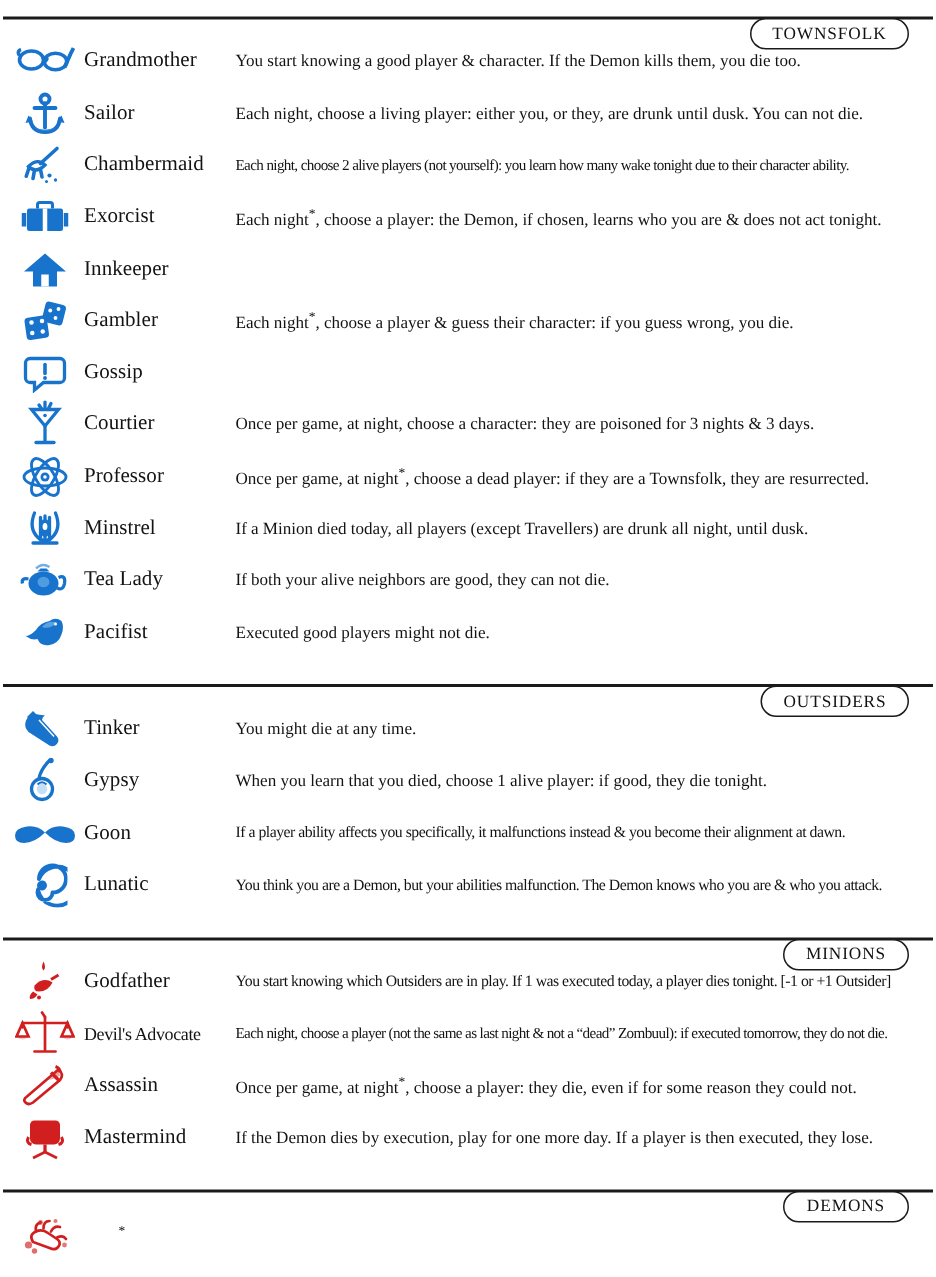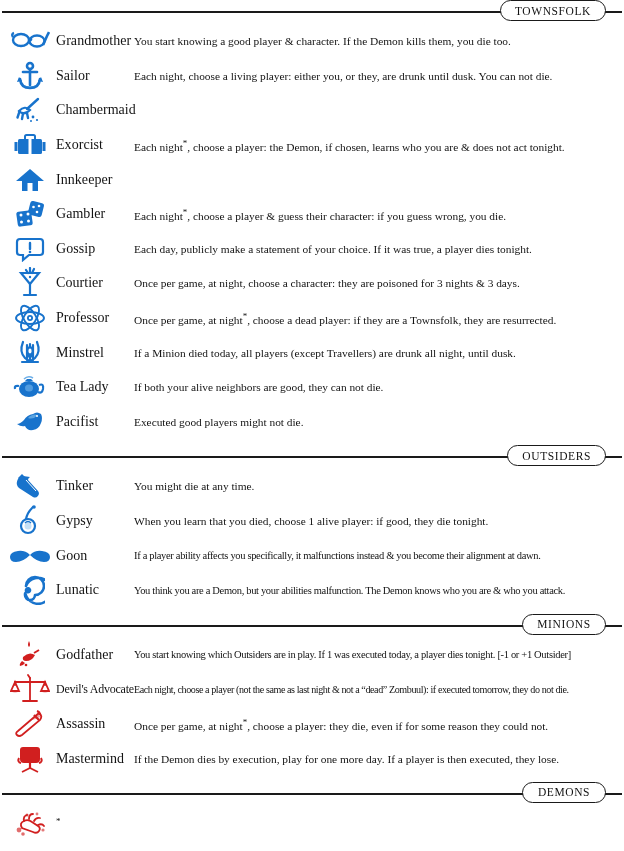--- a/index.html
+++ b/index.html
@@ -33,21 +33,21 @@
   .section-head .rule {
     position: absolute;
     left: 2px;
     right: 2px;
     top: 11px;
     height: 2px;
     background: #1a1a1a;
   }
   .section-head .pill {
     position: absolute;
-    top: 0px;
+    top: 12px;
     right: 18px;
     height: 21px;
     min-width: 84px;
     padding: 0 14px;
     box-sizing: border-box;
     border: 1.4px solid #1a1a1a;
     border-radius: 11px;
     background: #ffffff;
     display: flex;
     align-items: center;
@@ -89,20 +89,21 @@
     letter-spacing: 0.05px;
   }
   .name-cell.narrow { font-size: 12px; letter-spacing: -0.25px; }
 
   .ability-cell {
     flex: 1;
     font-size: 11.4px;
     color: #131313;
     white-space: nowrap;
     letter-spacing: -0.02px;
+    margin-left: 23px;
   }
   .ability-cell.sm { font-size: 10.5px; letter-spacing: -0.33px; }
   .ability-cell.xs { font-size: 10.1px; letter-spacing: -0.42px; }
 
   .star {
     font-size: 9px;
     vertical-align: super;
     letter-spacing: 0;
   }
 
@@ -165,20 +166,21 @@
               <path d="M5.5 16.5 l-2 6"></path>
               <path d="M9 18.5 l-1 5.5"></path>
               <path d="M13 18 l1 5"></path>
             </g>
             <circle cx="19" cy="22" r="1.4" fill="#1873CC"></circle>
             <circle cx="23" cy="25" r="1.1" fill="#1873CC"></circle>
             <circle cx="17" cy="26" r="1" fill="#1873CC"></circle>
           </svg>
       </div>
       <div class="name-cell">Chambermaid</div>
+      <div class="ability-cell xs">Each night, choose 2 alive players (not yourself): you learn how many wake tonight due to their character ability.</div>
     </div>
 
     <div class="row">
       <div class="icon-cell">
         <svg width="34" height="26" viewBox="0 0 34 26">
             <rect x="5" y="7" width="24" height="15" rx="1.5" fill="#1873CC"></rect>
             <path d="M12 7 V4.5 a1.5 1.5 0 0 1 1.5 -1.5 h7 a1.5 1.5 0 0 1 1.5 1.5 V7" fill="none" stroke="#1873CC" stroke-width="2"></path>
             <rect x="1.5" y="10" width="3" height="9" fill="#1873CC"></rect>
             <rect x="29.5" y="10" width="3" height="9" fill="#1873CC"></rect>
             <rect x="15.5" y="7" width="3" height="15" fill="#ffffff"></rect>
@@ -222,21 +224,20 @@
 
     <div class="row">
       <div class="icon-cell">
         <svg width="32" height="26" viewBox="0 0 32 26">
             <path d="M6 3 h20 a3 3 0 0 1 3 3 v10 a3 3 0 0 1 -3 3 h-11 l-6 5 v-5 h-3 a3 3 0 0 1 -3 -3 v-10 a3 3 0 0 1 3 -3z" fill="none" stroke="#1873CC" stroke-width="2.2"></path>
             <path d="M16 7 v6" stroke="#1873CC" stroke-width="2.4" stroke-linecap="round"></path>
             <circle cx="16" cy="16" r="1.3" fill="#1873CC"></circle>
           </svg>
       </div>
       <div class="name-cell">Gossip</div>
-      <div class="ability-cell">Each day, publicly make a statement of your choice. If it was true, a player dies tonight.</div>
     </div>
 
     <div class="row">
       <div class="icon-cell">
         <svg width="30" height="32" viewBox="0 0 30 32">
             <g stroke="#1873CC" fill="none" stroke-width="2.2" stroke-linecap="round">
               <path d="M6 6 L15 17 L24 6 Z"></path>
               <path d="M15 17 v10"></path>
               <path d="M9 28 h12"></path>
               <path d="M11 3 l2 3"></path>

